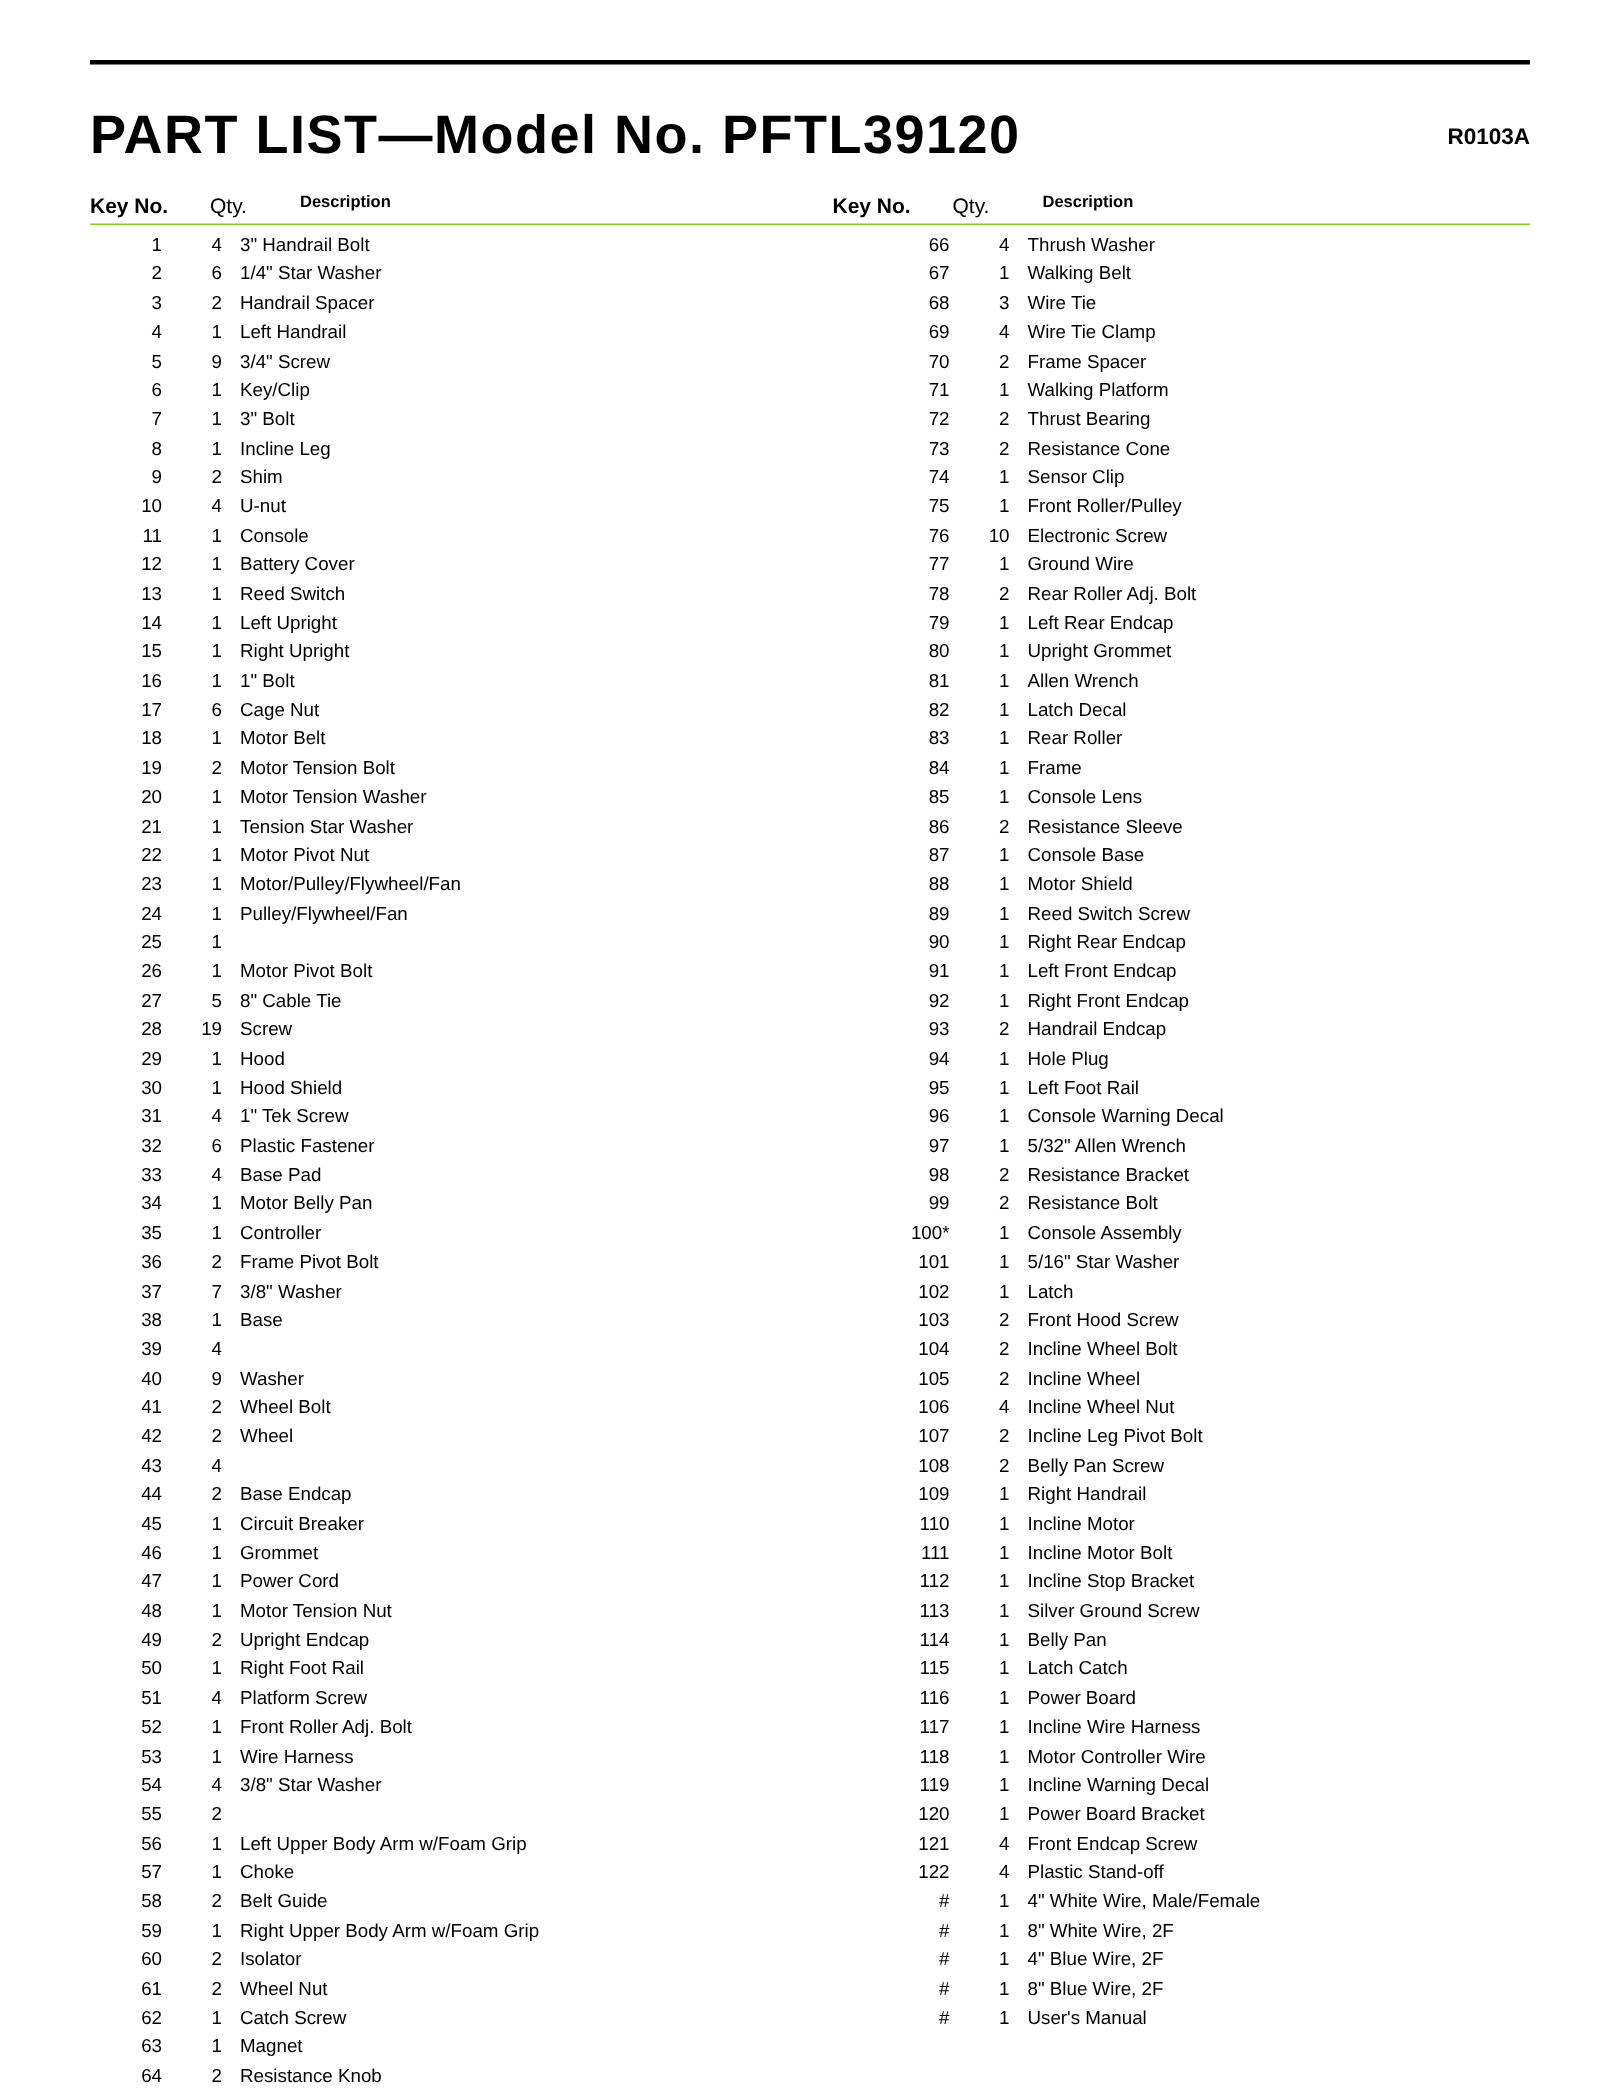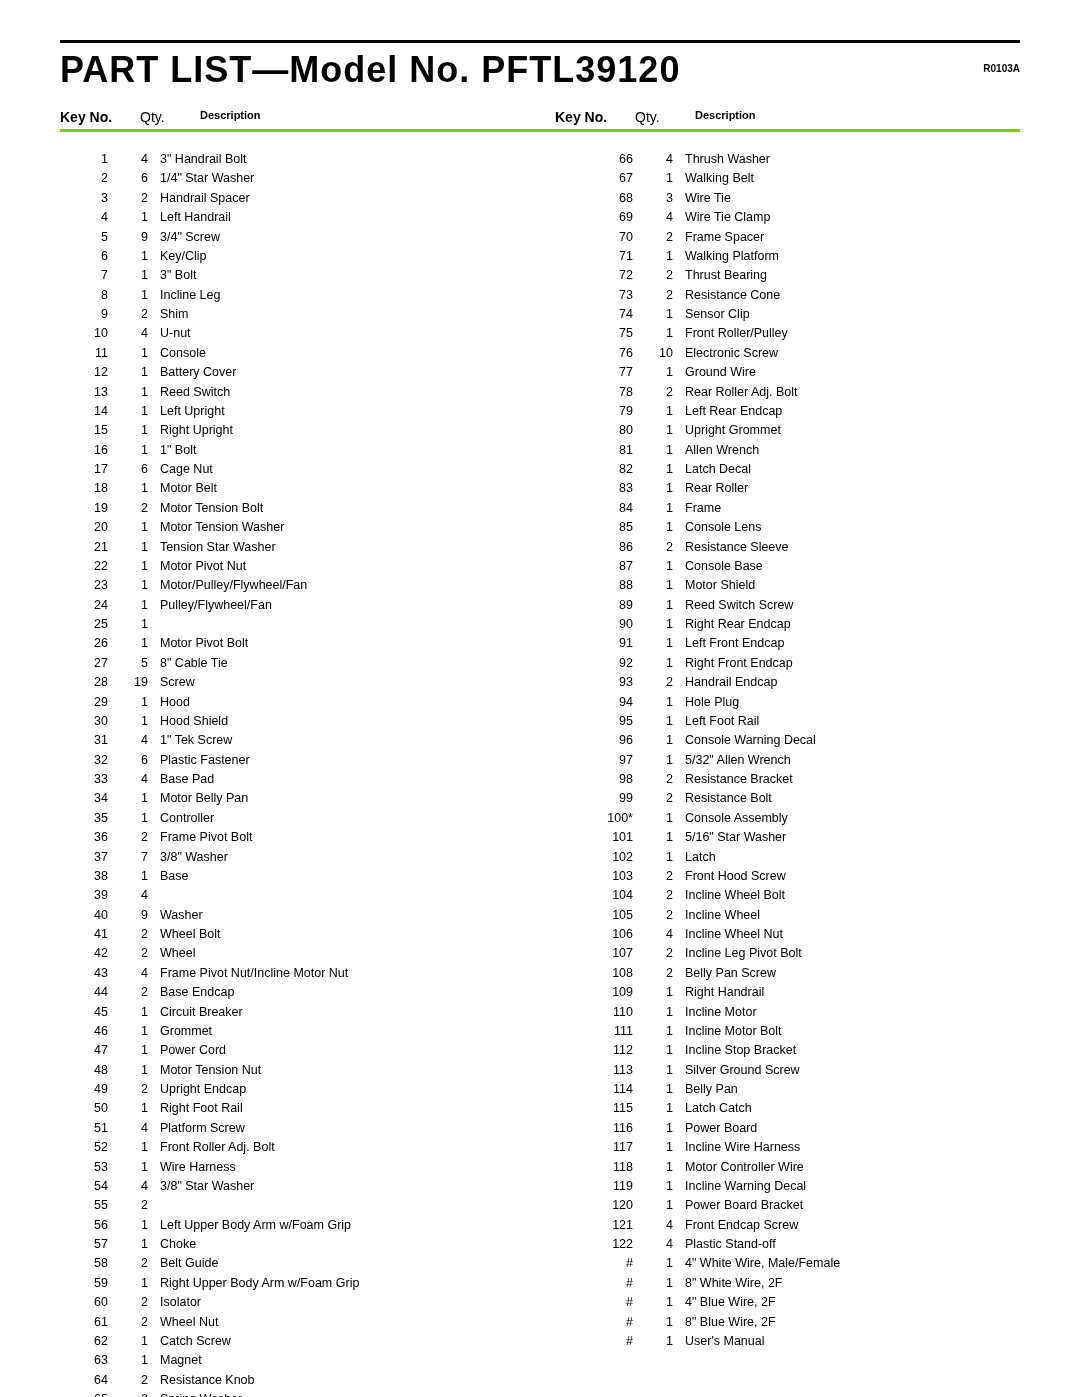--- a/index.html
+++ b/index.html
@@ -7,41 +7,41 @@
       font-family: Arial, Helvetica, sans-serif;
       font-size: 13px;
       background: #fff;
       color: #000;
       width: 1080px;
       min-height: 1397px;
       padding: 40px 60px 40px 60px;
     }
     .header-section {
       border-top: 3px solid #000;
-      padding-top: 6px;
+      padding-top: 26px;
       display: flex;
       justify-content: space-between;
       align-items: flex-start;
       margin-bottom: 18px;
     }
     .main-title {
       font-size: 36px;
       font-weight: 900;
       letter-spacing: 1px;
     }
     .model-number {
-      font-size: 10px;
+      font-size: 15px;
       font-weight: bold;
       padding-top: 14px;
     }
     .column-headers {
       display: flex;
-      border-bottom: 3px solid #84cc16;
+      border-bottom: 1px solid #84cc16;
       padding-bottom: 4px;
-      margin-bottom: 18px;
+      margin-bottom: 4px;
       align-items: flex-end;
     }
     .col-header-key {
       width: 80px;
       font-weight: bold;
       font-size: 14px;
     }
     .col-header-qty {
       width: 60px;
       font-weight: normal;
@@ -309,21 +309,20 @@
     <span class="part-desc">Wheel Bolt</span>
   </div>
         <div class="part-row">
     <span class="part-key">42</span>
     <span class="part-qty">2</span>
     <span class="part-desc">Wheel</span>
   </div>
         <div class="part-row">
     <span class="part-key">43</span>
     <span class="part-qty">4</span>
-    <span class="part-desc">Frame Pivot Nut/Incline Motor Nut</span>
   </div>
         <div class="part-row">
     <span class="part-key">44</span>
     <span class="part-qty">2</span>
     <span class="part-desc">Base Endcap</span>
   </div>
         <div class="part-row">
     <span class="part-key">45</span>
     <span class="part-qty">1</span>
     <span class="part-desc">Circuit Breaker</span>

